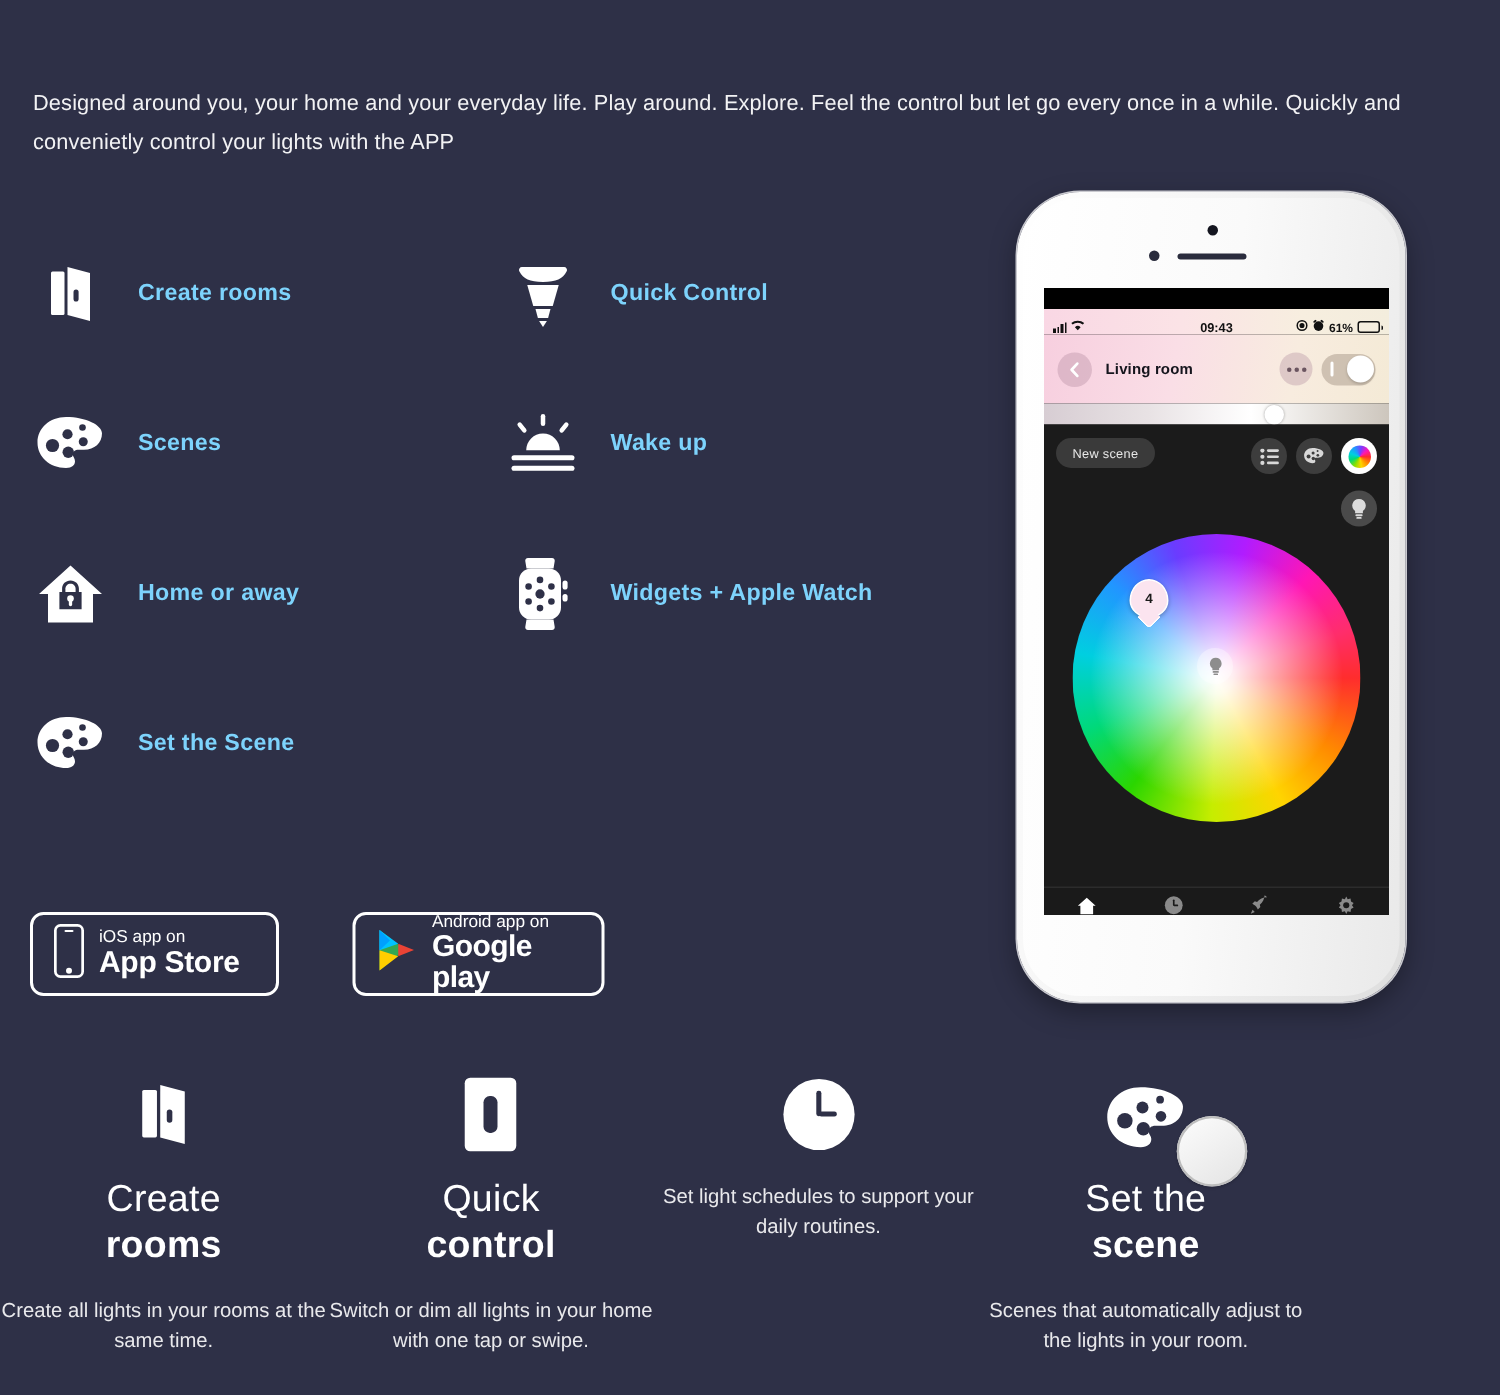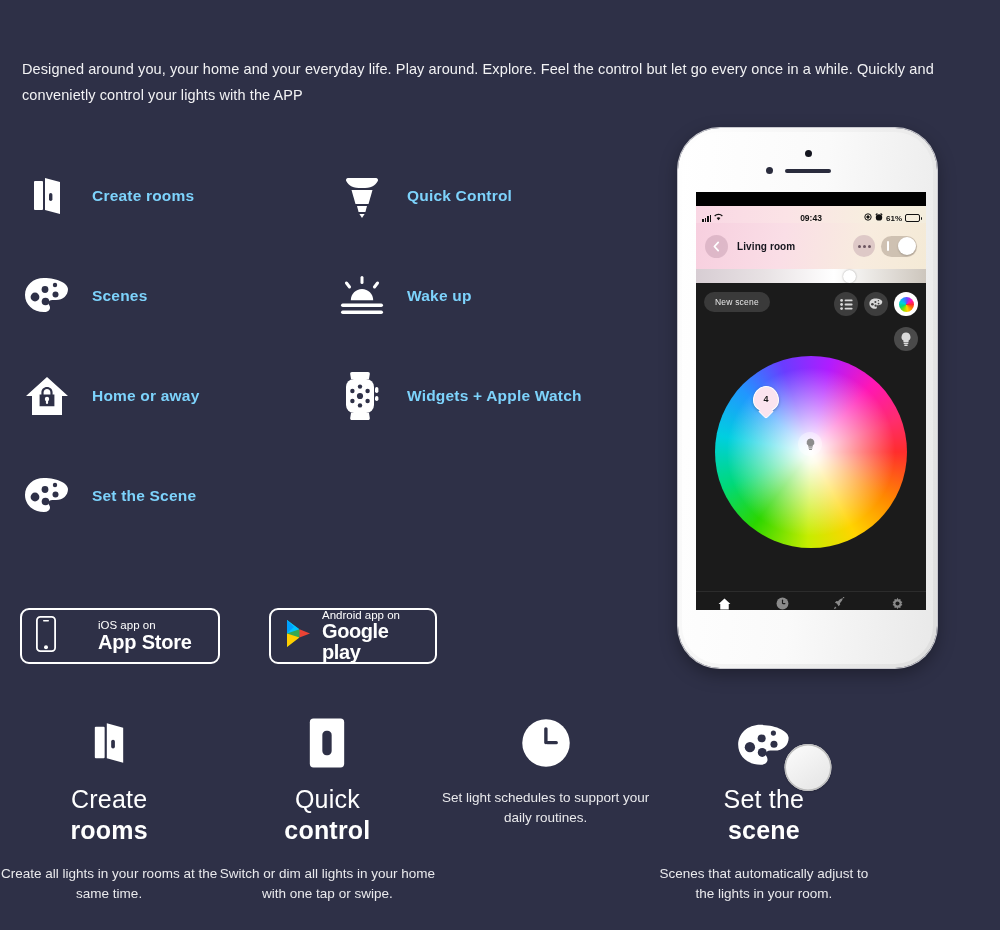--- a/index.html
+++ b/index.html
@@ -50,21 +50,21 @@
   
   #badges { position: absolute; left: 20px; top: 608px; display: flex; gap: 49px; }
   .badge {
     border: 2px solid #ffffff;
     border-radius: 9px;
     height: 56px;
     display: flex; align-items: center;
     padding: 0 14px;
     background: transparent;
   }
-  #badge-ios { width: 200px; gap: 32px; }
+  #badge-ios { width: 166px; }
   #badge-play { width: 168px; }
   .badge-txt { margin-left: 10px; color: #fff; line-height: 1.05; }
   .badge-top { font-size: 11.5px; font-weight: normal; display:block; }
   .badge-big { font-size: 20px; font-weight: bold; display:block; letter-spacing:-.2px;}
   .g-logo { font-size: 20px; letter-spacing: -.4px; }
 
   
   #phone {
     position: absolute;
     left: 678px; top: 128px;

